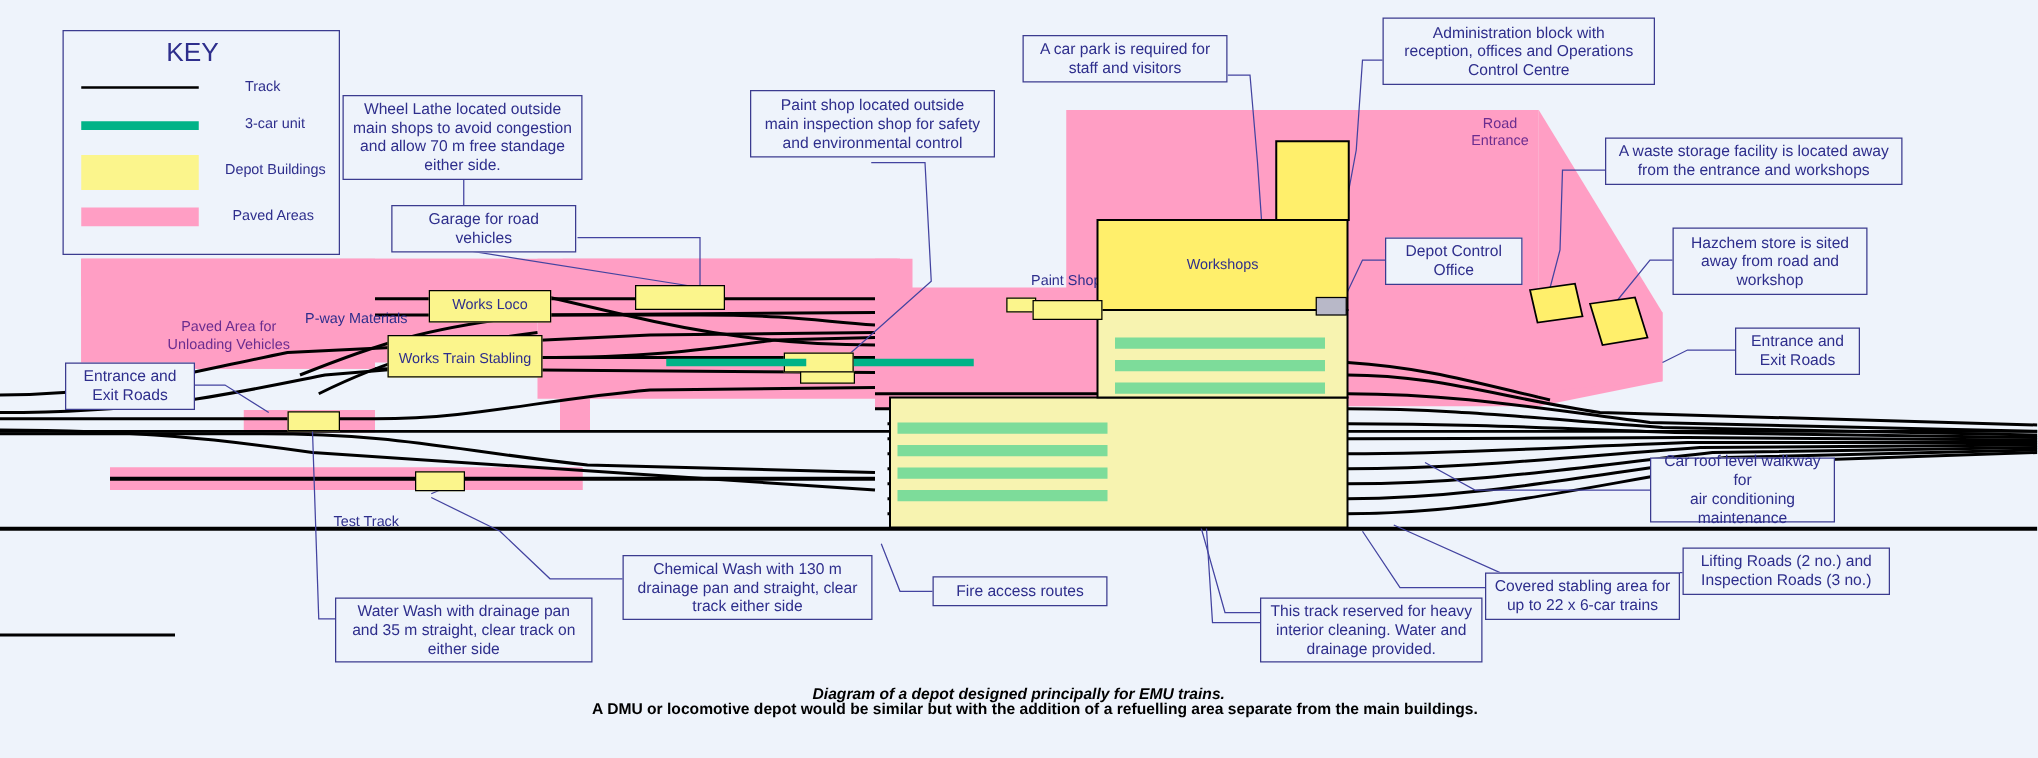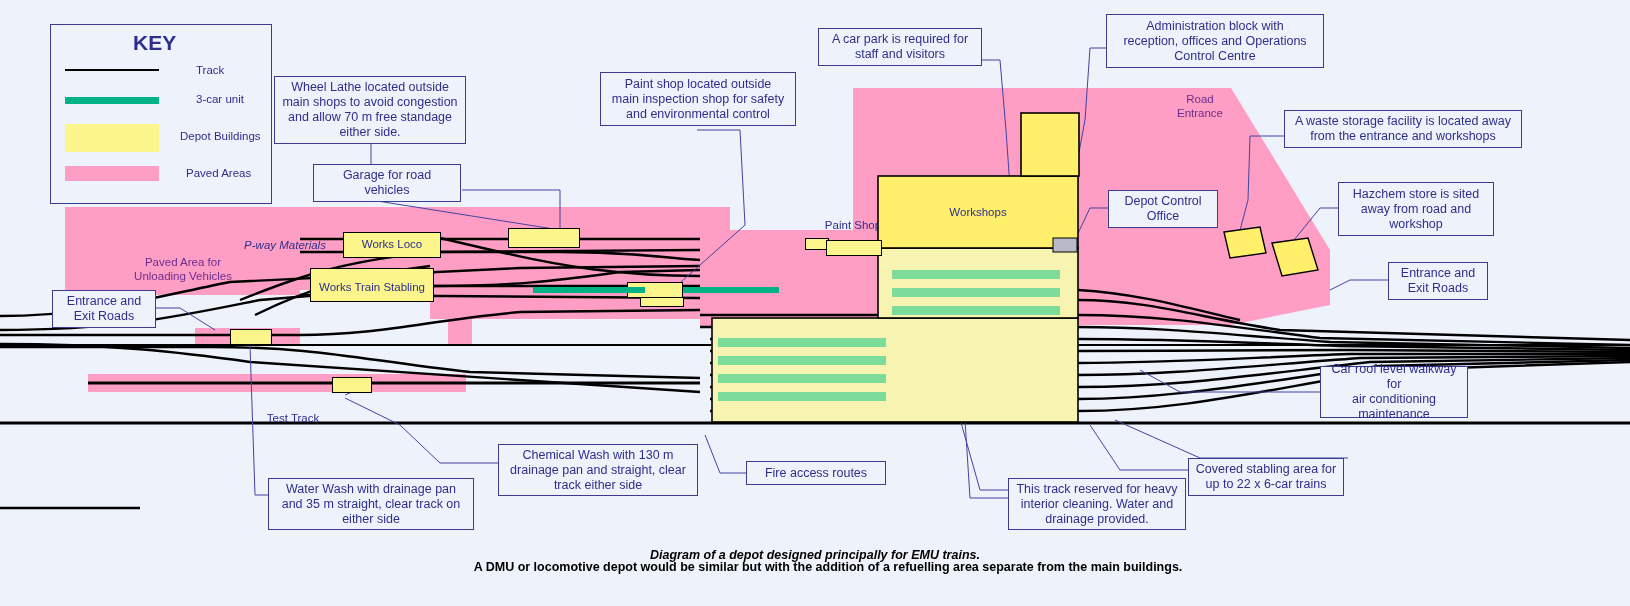--- a/index.html
+++ b/index.html
@@ -174,21 +174,21 @@
       <path d="M748,473 L720,473 L705,435"></path>
       <path d="M500,463 L440,463 L400,425"></path>
       <path d="M280,495 L255,495 L250,345"></path>
       <path d="M345,395 L352,392"></path>
       <path d="M345,398 L400,425"></path>
     </g>
   </svg>
 
   <div class="maplabel pink" style="left:118px; top:255px; width:130px;">Paved Area for
 Unloading Vehicles</div>
-  <div class="maplabel" style="left:230px; top:238px; width:110px;font-style:italic;">P-way Materials</div>
+  <div class="maplabel" style="left:230px; top:248px; width:110px;">P-way Materials</div>
   <div class="maplabel pink" style="left:1160px; top:92px; width:80px;">Road
 Entrance</div>
   <div class="maplabel" style="left:248px; top:411px; width:90px;">Test Track</div>
   <div class="maplabel" style="left:818px; top:218px; width:70px;">Paint Shop</div>
 
   <svg class="layer" viewBox="0 0 1630 606">
 
     <rect x="712" y="318" width="366" height="104" fill="#f7f3b0" stroke="#000" stroke-width="1.6"></rect>
     <rect x="878" y="248" width="200" height="70" fill="#f7f3b0" stroke="#000" stroke-width="1.6"></rect>
 
@@ -233,21 +233,21 @@
     <rect x="683" y="287" width="96" height="6" fill="#00b387"></rect>
 
     <g stroke="#000" stroke-width="1.4" fill="#ffef6b">
       <polygon points="1224,232 1260,227 1266,253 1230,258"></polygon>
       <polygon points="1272,243 1308,238 1318,270 1282,276"></polygon>
     </g>
   </svg>
 
   <div class="keybox" style="left:50px; top:24px; width:222px; height:180px;">
   </div>
-  <div class="key-title" style="left:133px; top:31px;font-weight:bold;">KEY</div>
+  <div class="key-title" style="left:133px; top:31px;">KEY</div>
 
   <div class="swatch" style="left:65px; top:69px; width:94px; height:2px; background:#000;"></div>
   <div class="key-label" style="left:196px; top:64px;">Track</div>
 
   <div class="swatch" style="left:65px; top:97px; width:94px; height:7px; background:#00b387;"></div>
   <div class="key-label" style="left:196px; top:93px;">3-car unit</div>
 
   <div class="swatch" style="left:65px; top:124px; width:94px; height:28px; background:#fbf58c;"></div>
   <div class="key-label" style="left:180px; top:130px;">Depot Buildings</div>
 
@@ -286,20 +286,22 @@
   <div class="callout" style="left:1388px; top:262px; width:100px; height:38px;">Entrance and
 Exit Roads</div>
 
   <div class="callout" style="left:52px; top:290px; width:104px; height:38px;">Entrance and
 Exit Roads</div>
 
   <div class="callout" style="left:1320px; top:366px; width:148px; height:52px;">Car roof level walkway for
 air conditioning
 maintenance</div>
 
+  <div class="callout" style="left:1346px; top:438px; width:166px; height:38px;">Lifting Roads (2 no.) and
+Inspection Roads (3 no.)</div>
 
   <div class="callout" style="left:1188px; top:458px; width:156px; height:38px;">Covered stabling area for
 up to 22 x 6-car trains</div>
 
   <div class="callout" style="left:1008px; top:478px; width:178px; height:52px;">This track reserved for heavy
 interior cleaning.  Water and
 drainage provided.</div>
 
   <div class="callout" style="left:746px; top:461px; width:140px; height:24px;">Fire access routes</div>
 

